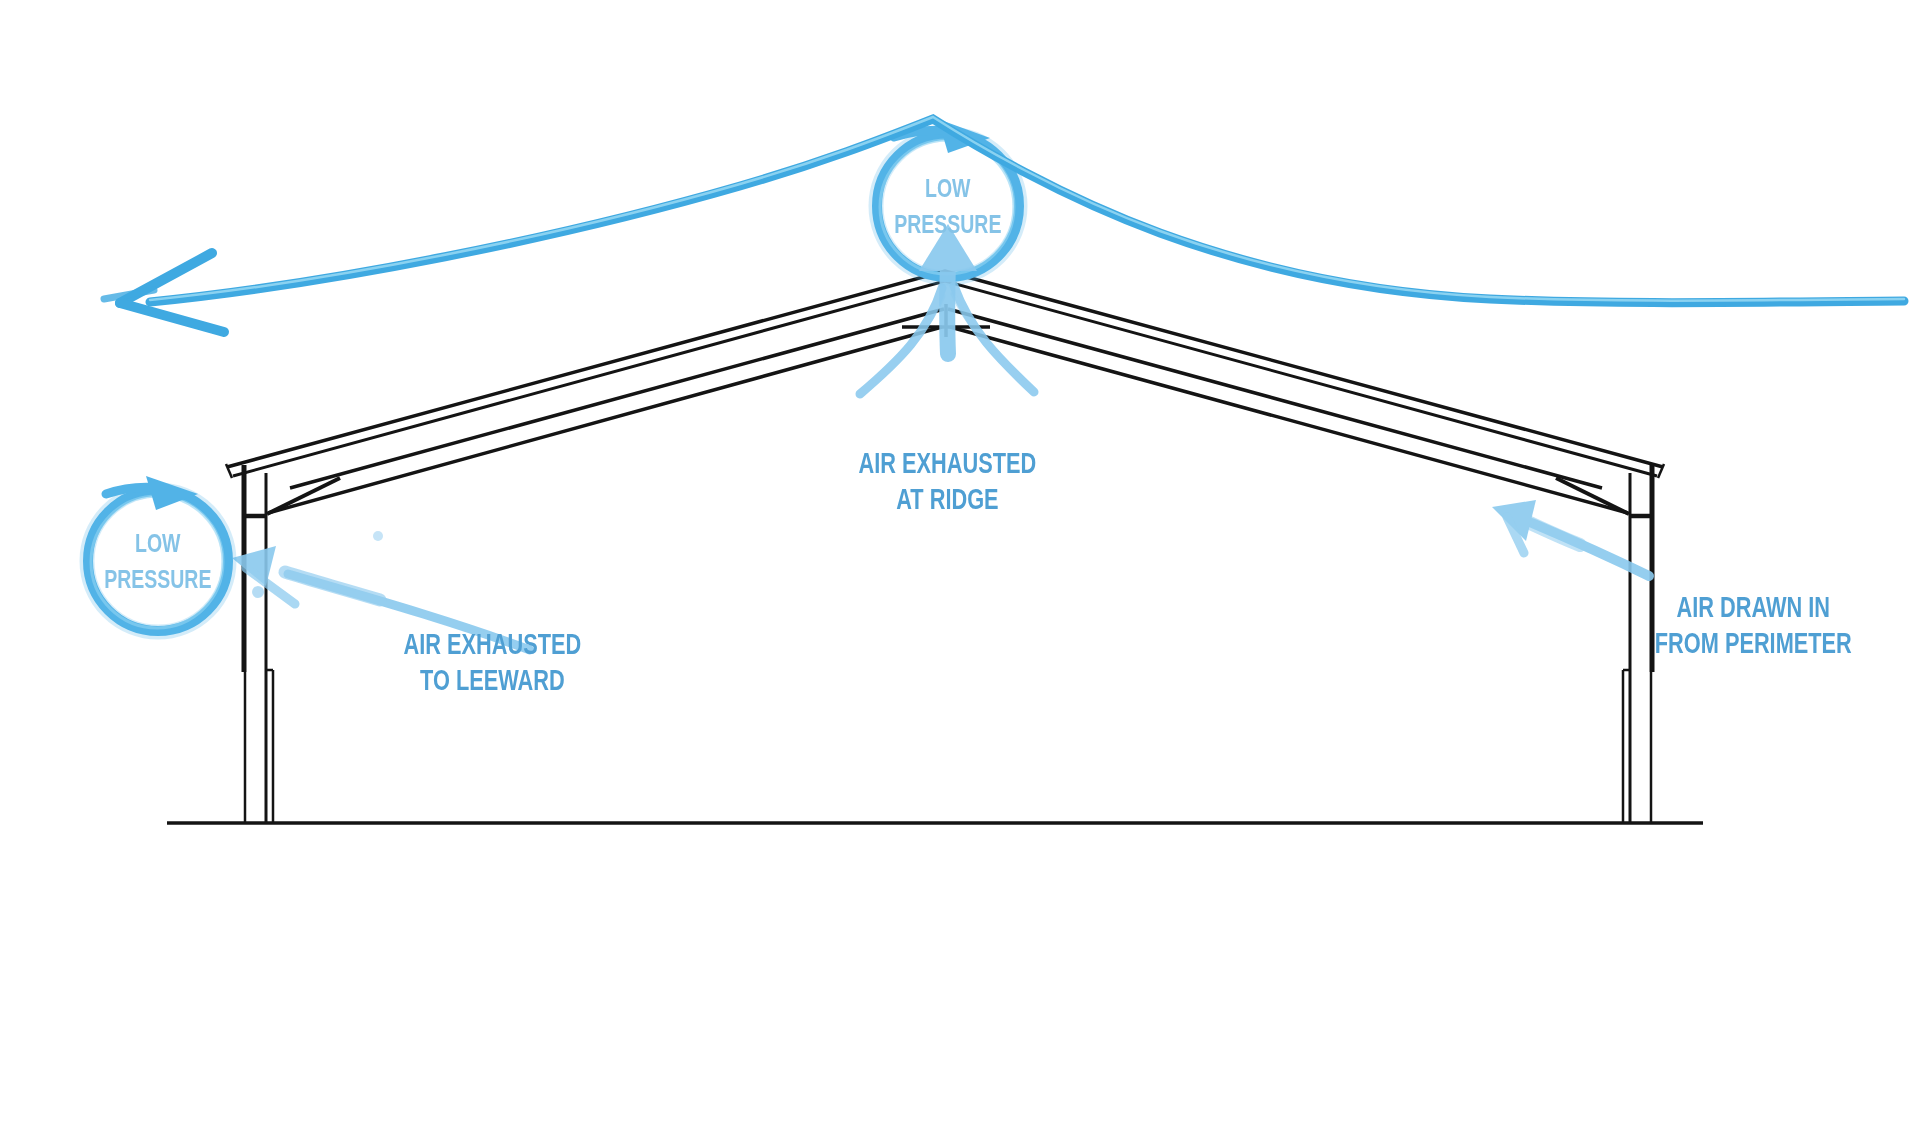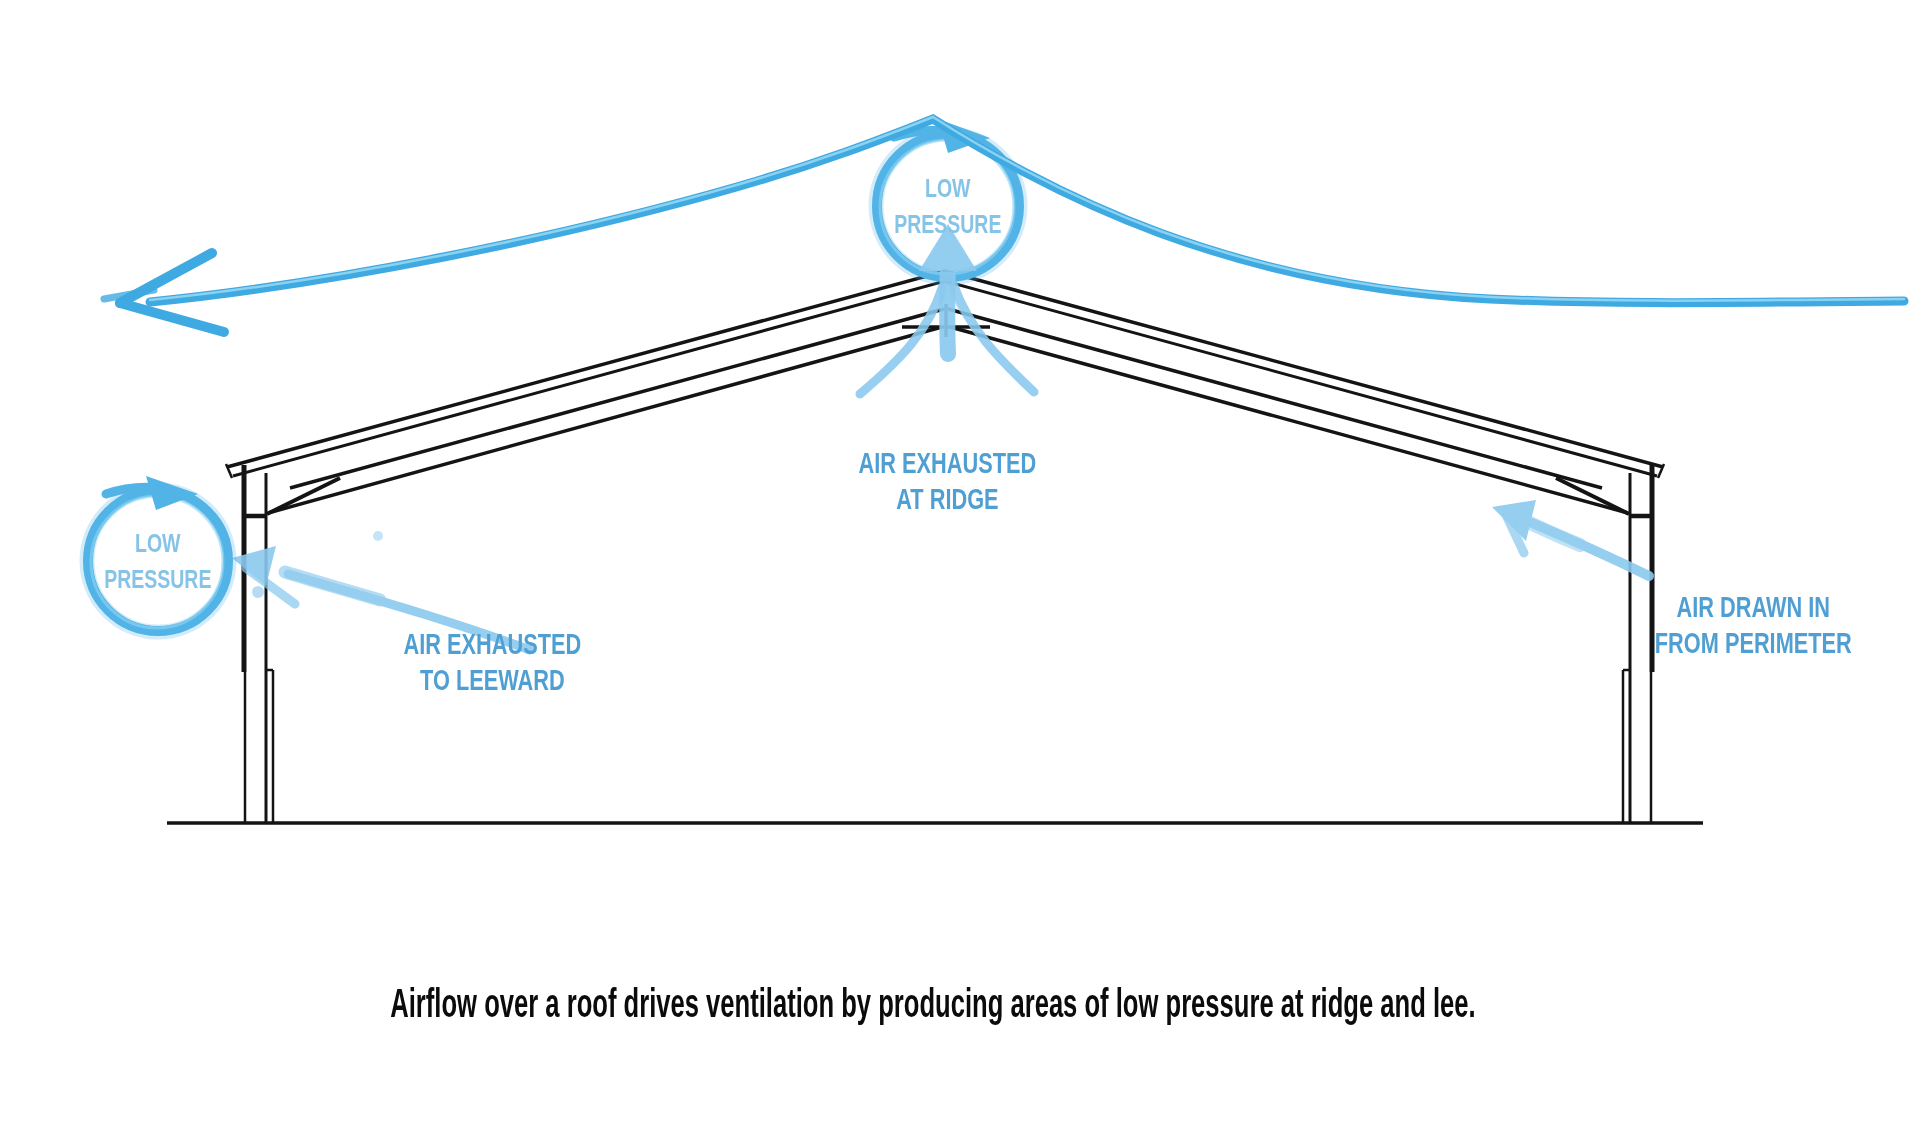--- a/index.html
+++ b/index.html
@@ -199,17 +199,14 @@
     </span>
   </div>
 
   <div class="lbl anno-lbl" style="left:1453px;top:552px;">
     <span class="inner">
       <span>AIR DRAWN IN</span><br>
       <span>FROM PERIMETER</span>
     </span>
   </div>
 
-  <div class="caption">
-    <span class="inner">Airflow over a roof drives ventilation by producing areas of low pressure at ridge and lee.</span>
-  </div>
 
 </div>
 
 </body></html>

